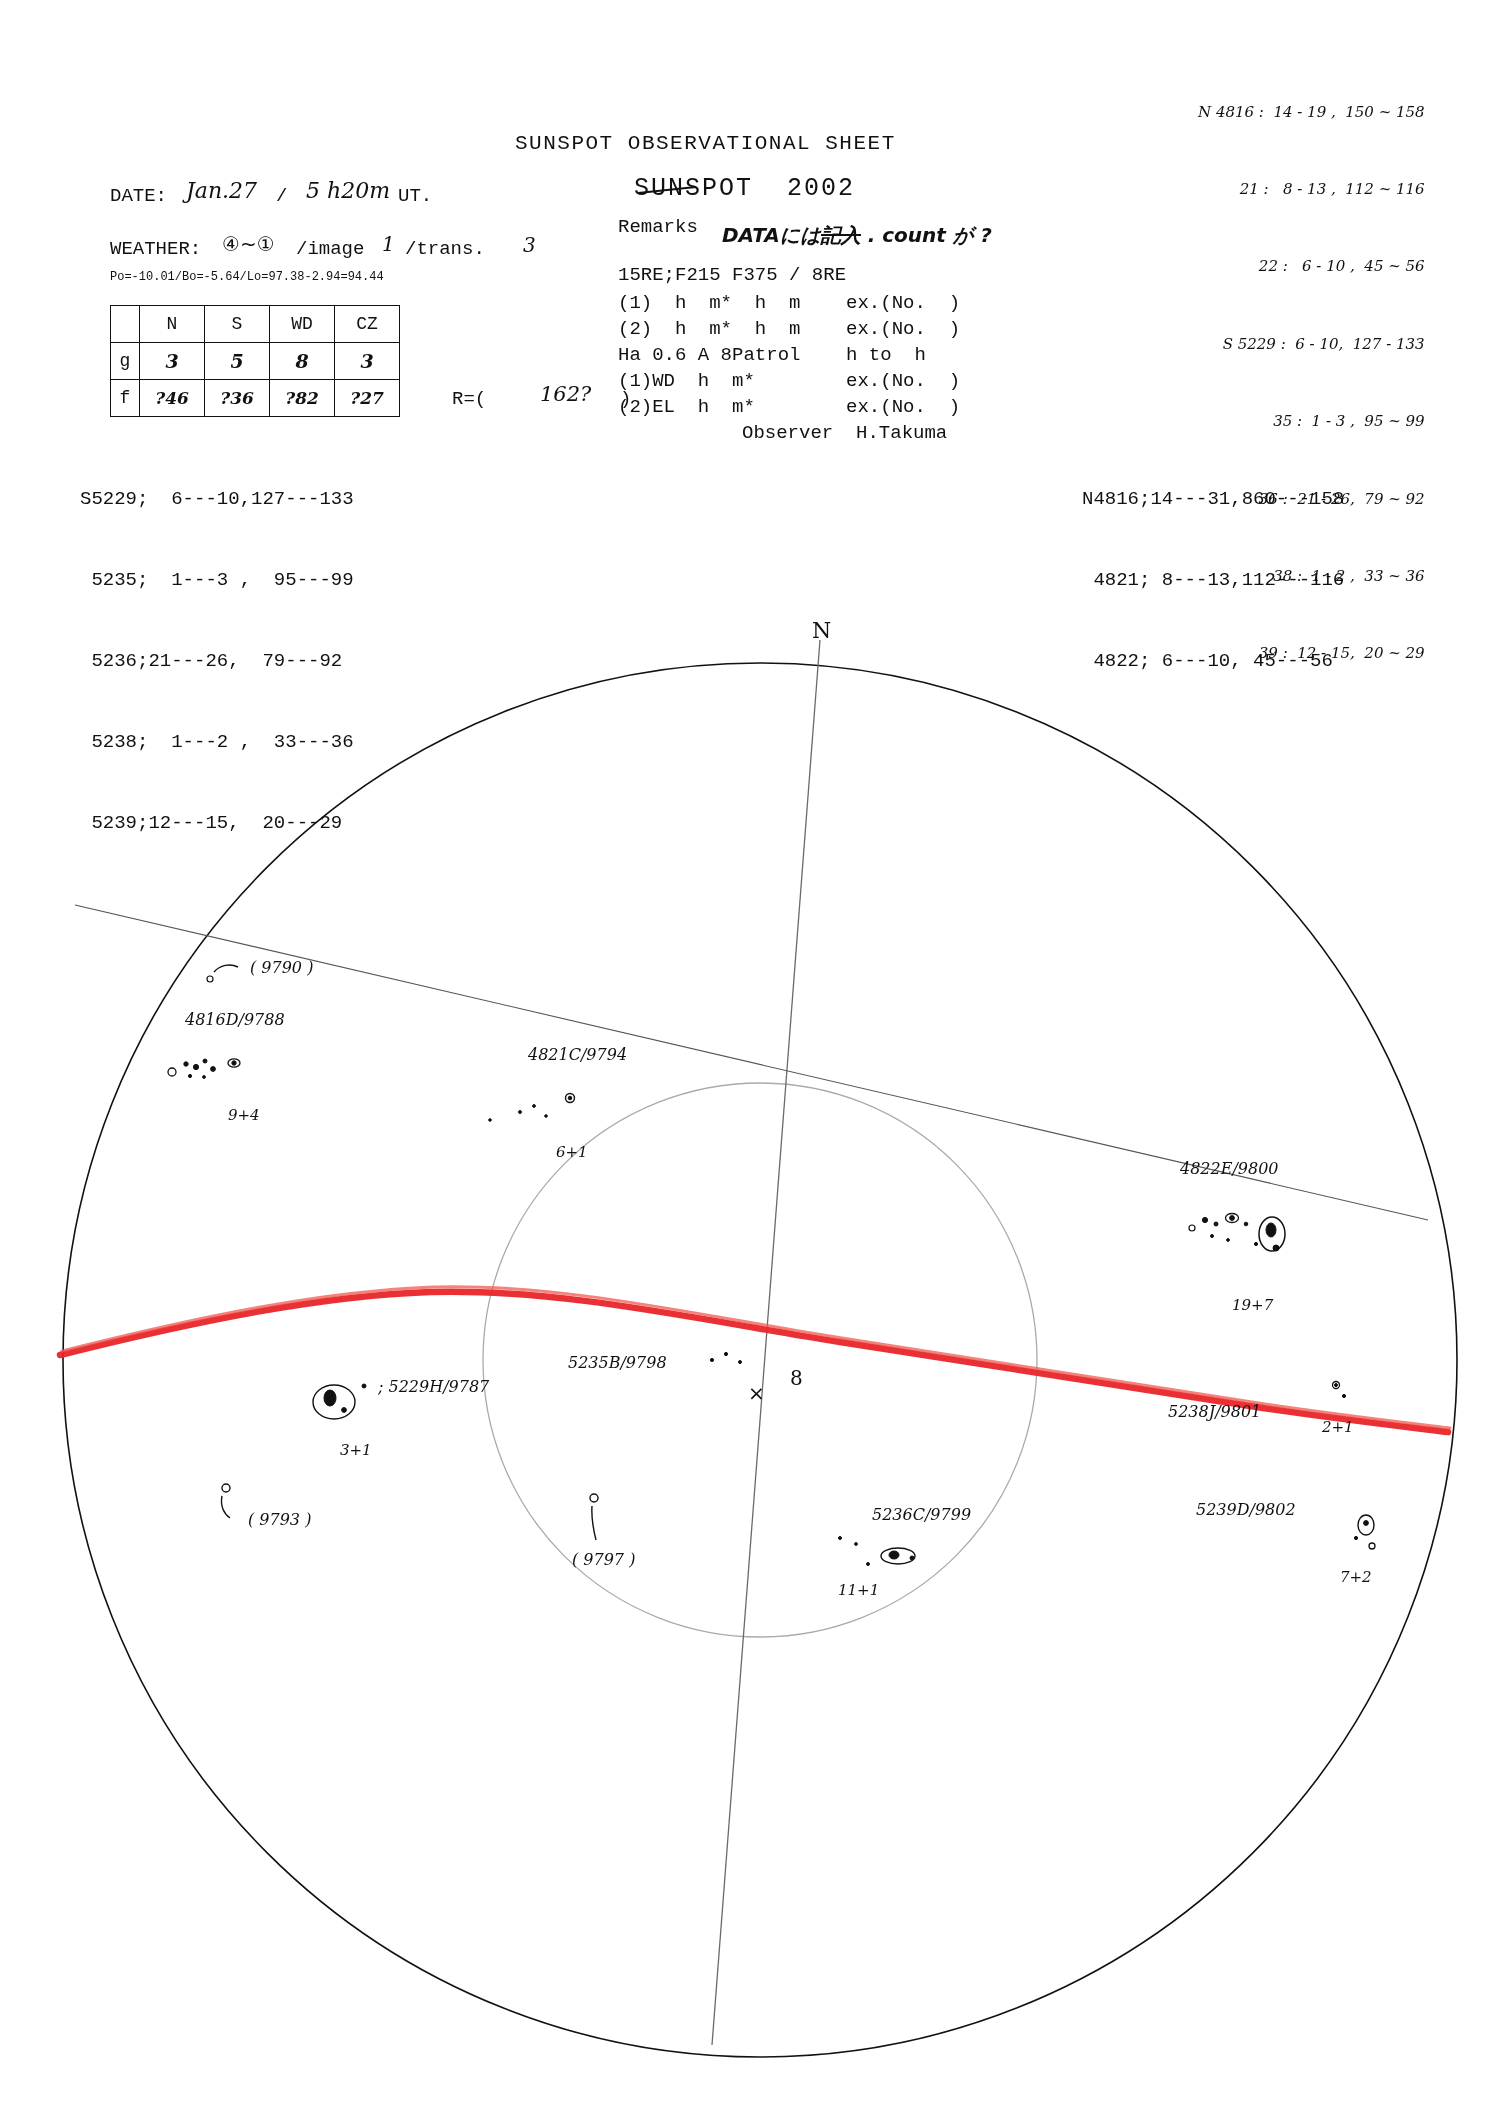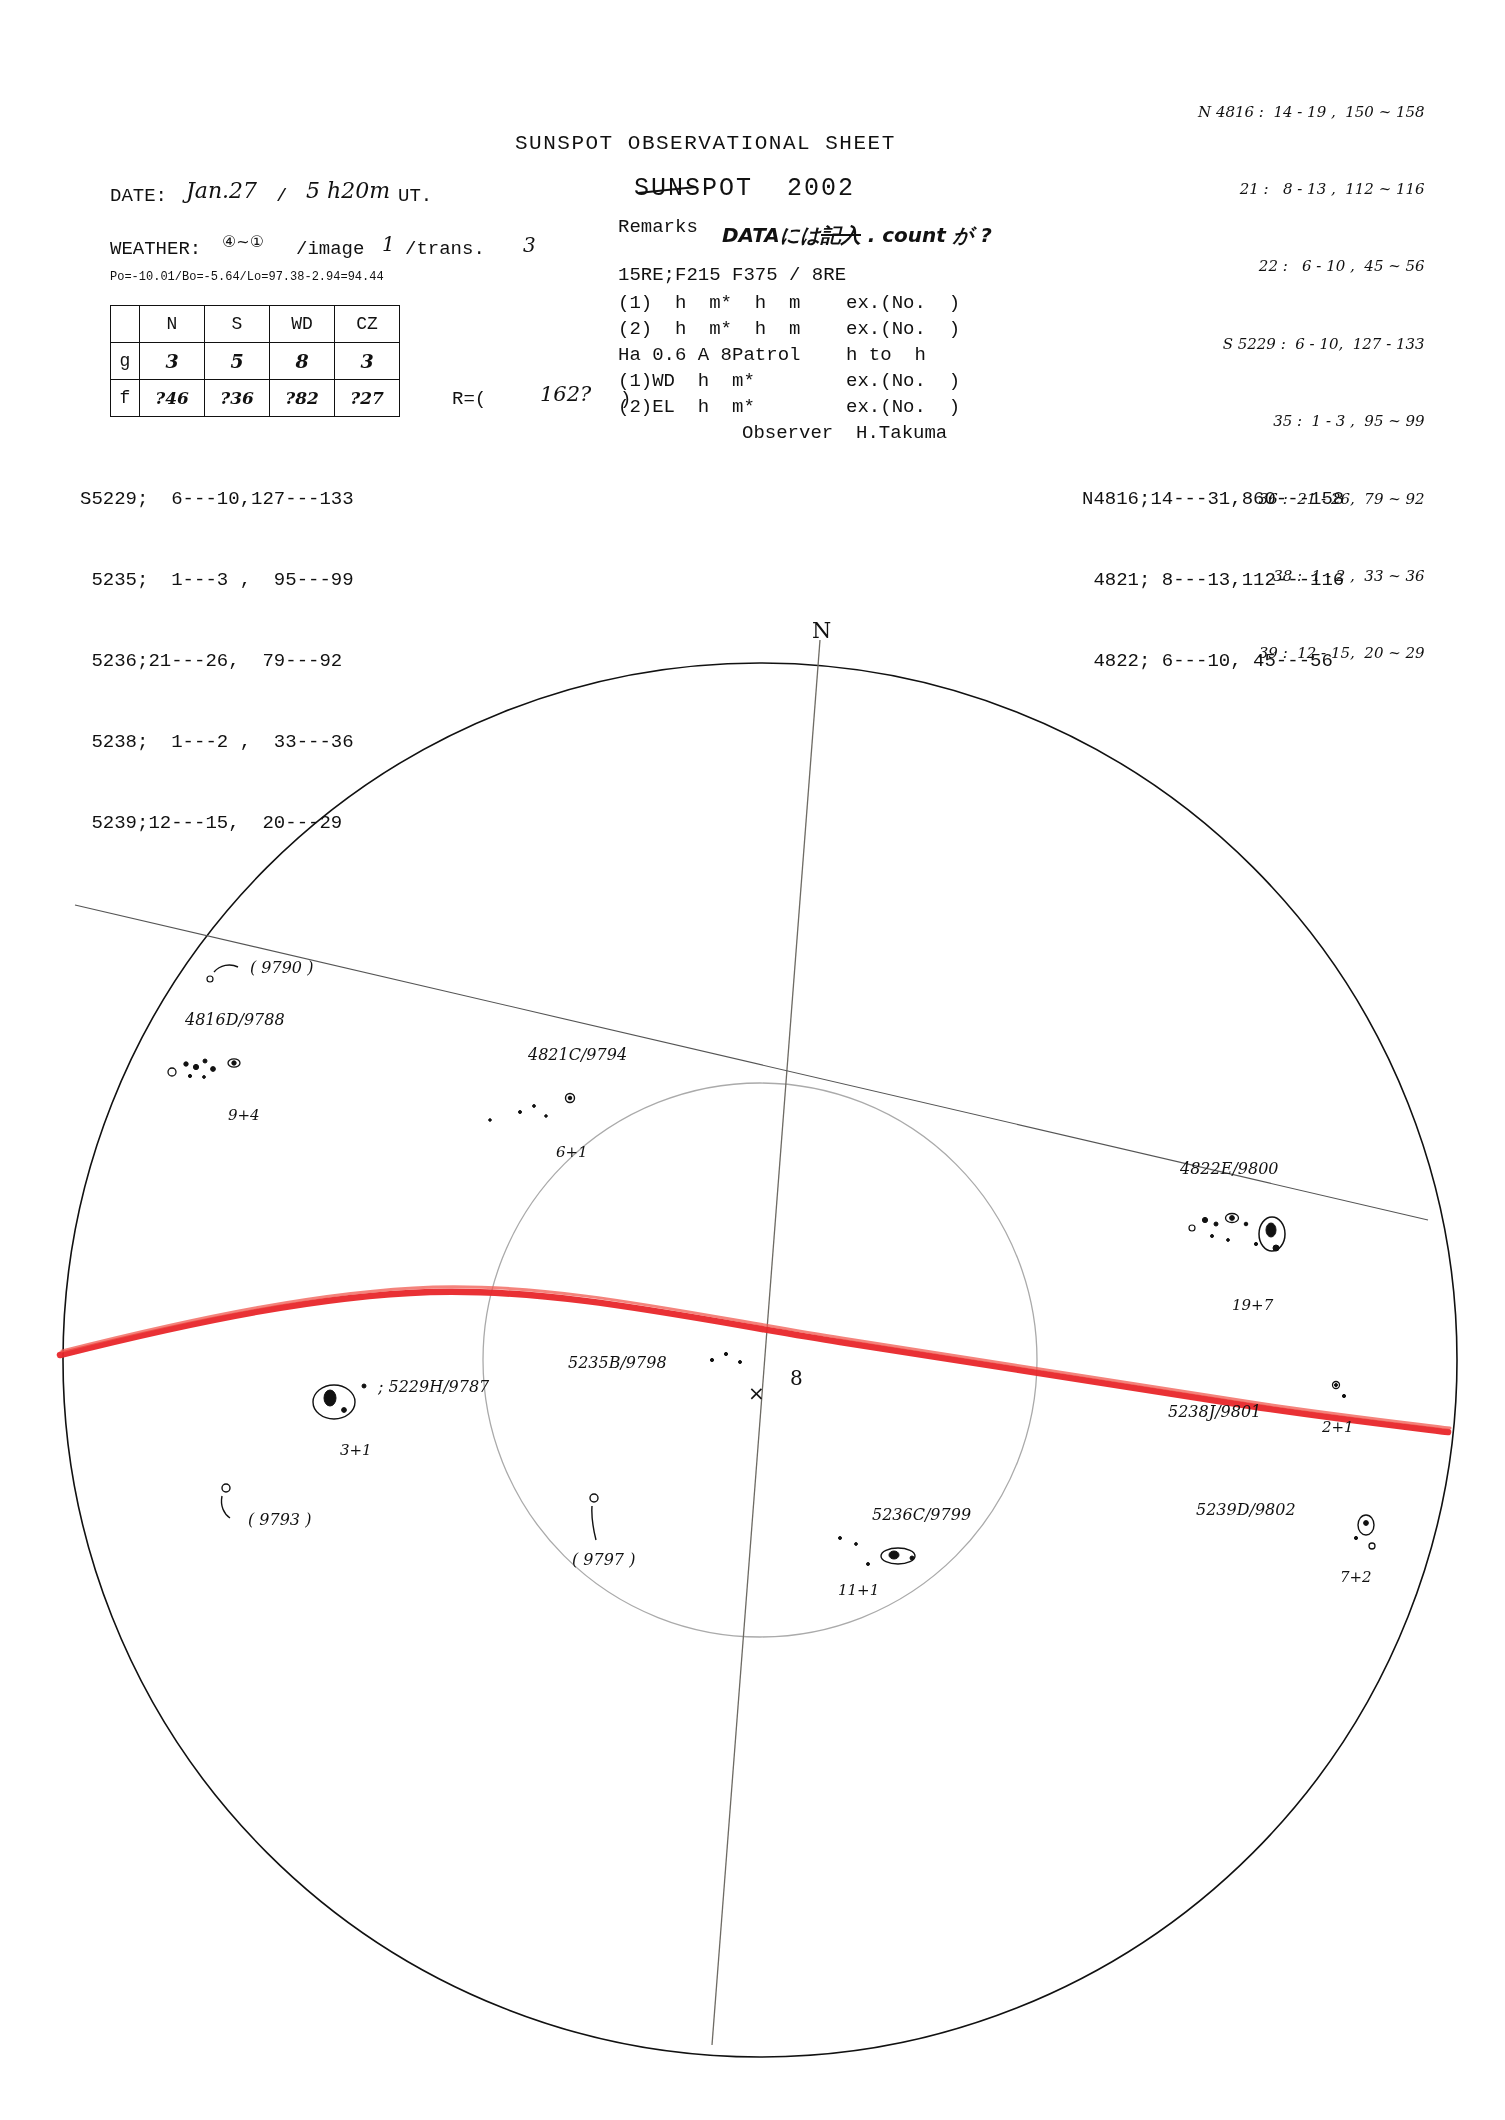--- a/index.html
+++ b/index.html
@@ -31,21 +31,21 @@
     content:""; position:absolute; left:4px; right:48%; top:52%;
     height:2px; background:#111; transform:rotate(-6deg);
   }
 
   .lbl-date { left:110px; top:185px; font-size:19px; }
   .val-date { left:186px; top:178px; font-size:22px; }
   .val-time { left:306px; top:178px; font-size:22px; }
   .lbl-ut   { left:398px; top:185px; font-size:19px; }
 
   .lbl-weather { left:110px; top:238px; font-size:19px; }
-  .val-weather { left:222px; top:232px; font-size:16px; }
+  .val-weather { left:222px; top:232px; font-size:20px; }
   .lbl-image   { left:296px; top:238px; font-size:19px; }
   .val-image   { left:382px; top:232px; font-size:20px; }
   .lbl-trans   { left:405px; top:238px; font-size:19px; }
   .val-trans   { left:523px; top:233px; font-size:20px; }
 
   .row-po { left:110px; top:270px; font-size:12px; }
 
   
   .tbl { position:absolute; left:110px; top:305px; border-collapse:collapse; }
   .tbl td, .tbl th {

